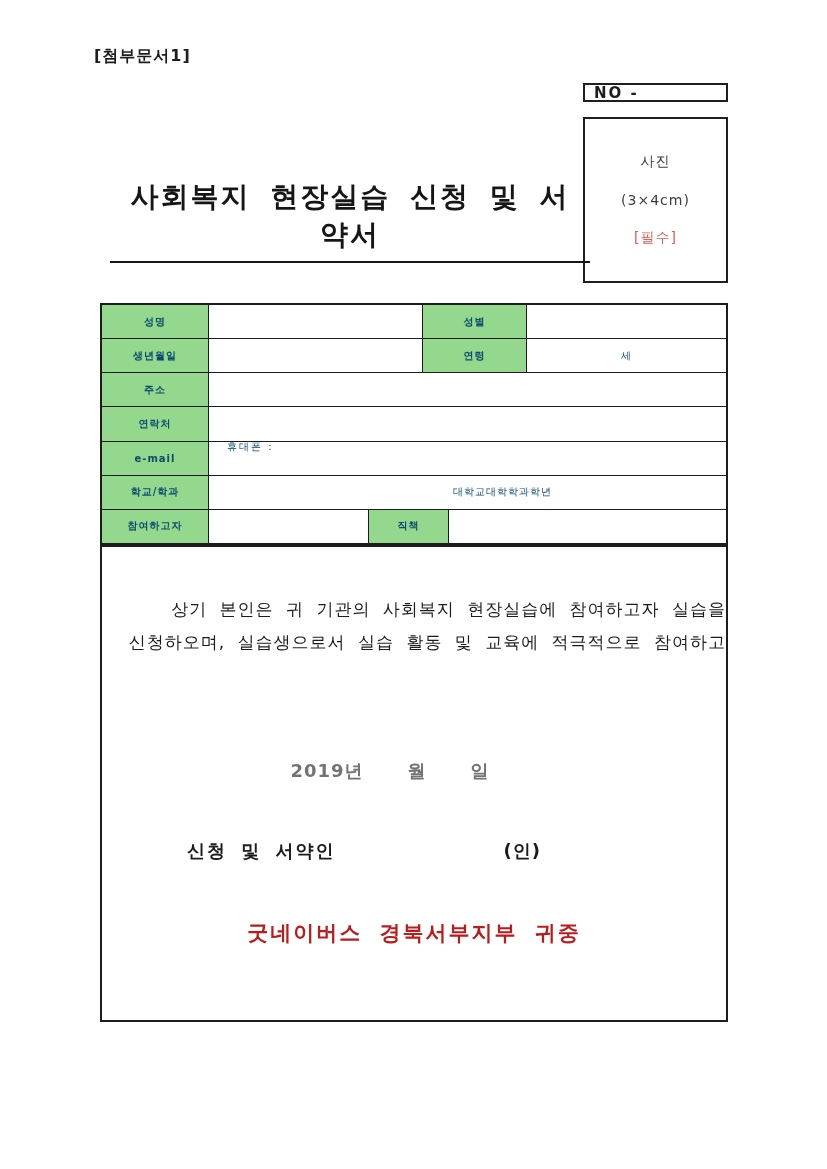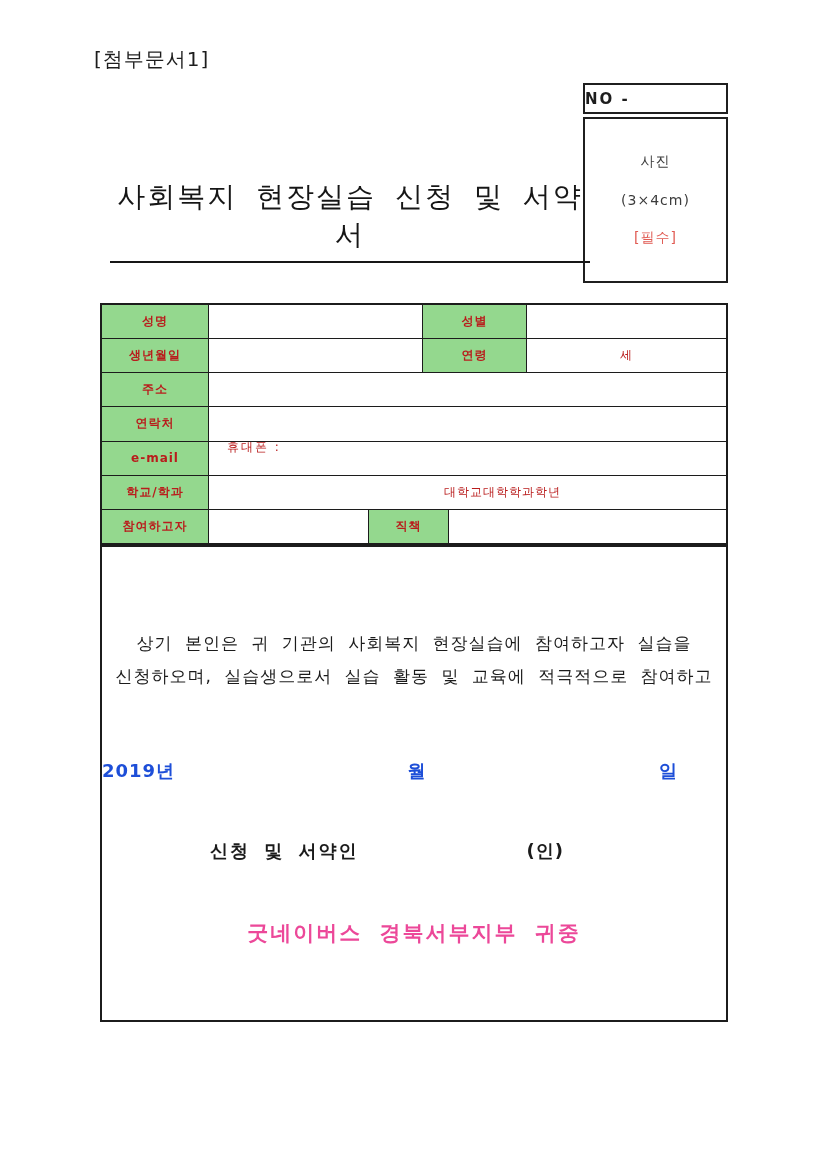--- a/index.html
+++ b/index.html
@@ -3,89 +3,89 @@
 <meta charset="utf-8">
 <style>
   html,body { margin:0; padding:0; background:#e8e8e8; }
   .page {
     position:relative; width:827px; height:1169px; margin:0 auto;
     background:#ffffff; overflow:hidden;
     font-family:"DejaVu Sans","Liberation Sans",sans-serif;
     color:#222;
   }
   
-  .attachment { position:absolute; left:94px; top:46px; font-size:20px; font-weight:normal; letter-spacing:1px; color:#1d1d1d; }
+  .attachment { position:absolute; left:94px; top:46px; font-size:16px; font-weight:bold; letter-spacing:1px; color:#1d1d1d; }
   .no-box {
-    position:absolute; left:583px; top:83px; width:145px; height:31px;
+    position:absolute; left:583px; top:83px; width:145px; height:19px;
     border:2px solid #1f1f1f; box-sizing:border-box;
-    display:flex; align-items:center; padding-left:0;
+    display:flex; align-items:center; padding-left:9px;
     font-size:15px; font-weight:bold; letter-spacing:2px; color:#1d1d1d;
   }
   .photo-box {
     position:absolute; left:583px; top:117px; width:145px; height:166px;
     border:2px solid #1f1f1f; box-sizing:border-box;
     display:flex; flex-direction:column; align-items:center; justify-content:center;
     gap:21px; font-size:14px; color:#3c3c3c; letter-spacing:1px;
   }
   .photo-box .required { color:#e05a52; }
   .title-wrap { position:absolute; left:110px; top:178px; width:480px; text-align:center; }
   .title {
-    display:inline-block; font-size:28px; font-weight:normal; color:#161616;
+    display:inline-block; font-size:28px; font-weight:bold; color:#161616;
     letter-spacing:2px; word-spacing:8px;
     border-bottom:2px solid #161616; padding:0 6px 7px 6px;
   }
   
   .form-table {
     position:absolute; left:100px; top:303px; width:628px; height:242px;
     border:2px solid #1c1c1c; box-sizing:border-box;
     display:flex; flex-direction:column;
   }
   .t-row { flex:1; display:flex; border-bottom:1px solid #1c1c1c; min-height:0; }
   .t-row:last-child { border-bottom:none; }
   .cell {
     border-right:1px solid #1c1c1c; box-sizing:border-box;
     display:flex; align-items:center; justify-content:center;
-    font-size:12px; color:#b91c1c; letter-spacing:1px;
+    font-size:10px; color:#0c4a6e; letter-spacing:1px;
   }
   .cell:last-child { border-right:none; }
   .cell.green { background:#94d88e; font-weight:bold; }
   .w-label  { width:107px; }
   .w-v1     { width:214px; }
   .w-l2     { width:104px; }
   .w-rest   { flex:1; }
   .w-v7a    { width:160px; }
   .w-l7     { width:80px; }
   .cell.left { justify-content:flex-start; padding-left:18px; letter-spacing:2px;margin-top:40px; }
   .cell.school-parts { flex:1; justify-content:center; padding:0 32px 0 102px; }
   
   .pledge-box {
     position:absolute; left:100px; top:545px; width:628px; height:477px;
     border:2px solid #1c1c1c; box-sizing:border-box;
   }
-  .pledge-text { margin-top:80px; text-align:center; }
+  .pledge-text { margin-top:46px; text-align:right; }
   .pledge-line {
     font-size:17px; line-height:33px; color:#1b1b1b;
     letter-spacing:1px; word-spacing:6px;
   }
   .date-line {
     position:absolute; left:0; right:48px; top:212px;
-    display:flex; justify-content:space-between; gap:44px;
-    font-size:18px; font-weight:bold; color:#1d4ed8; letter-spacing:1px;
+    display:flex; justify-content:center; gap:44px;
+    font-size:18px; font-weight:bold; color:#737373; letter-spacing:1px;
   }
   .sign-line {
     position:absolute; left:0; top:292px; width:100%;
     display:flex; align-items:center;
     font-size:18px; font-weight:bold; color:#1b1b1b;
   }
-  .sign-line .signer { margin-left:108px; letter-spacing:2px; word-spacing:6px; }
+  .sign-line .signer { margin-left:85px; letter-spacing:2px; word-spacing:6px; }
   .sign-line .seal   { margin-left:168px; letter-spacing:1px; }
   .recipient-line {
     position:absolute; left:0; top:372px; width:100%;
     text-align:center; font-size:21px; font-weight:bold;
-    color:#ec4899; letter-spacing:2px; word-spacing:8px;
+    color:#b91c1c; letter-spacing:2px; word-spacing:8px;
   }
 </style>
 </head>
 <body>
 
 <div class="page">
 
   <div class="attachment">[첨부문서1]</div>
 
   <div class="no-box">

